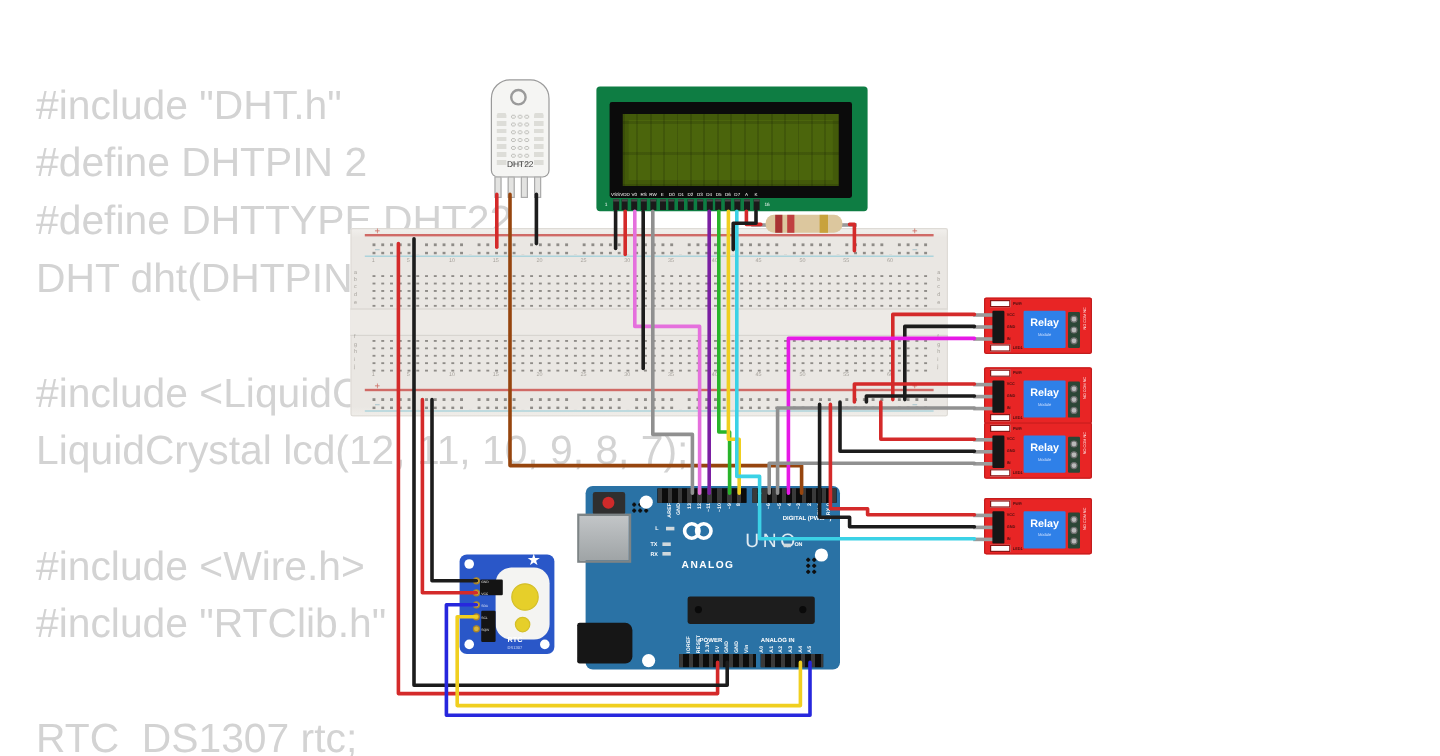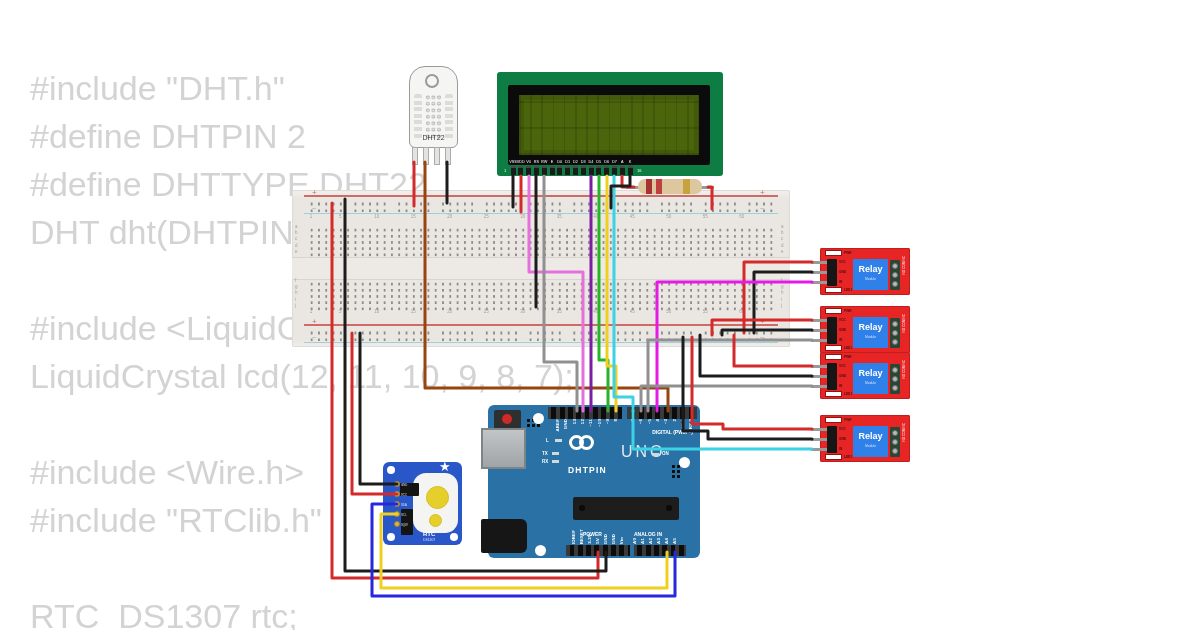--- a/index.html
+++ b/index.html
@@ -258,21 +258,21 @@
   <span class="silk" style="left:58px;top:33px;font-size:4.5px">L</span>
   <div class="led-rect" style="left:67px;top:34px"></div>
   <span class="silk" style="left:54px;top:46px;font-size:4.5px">TX</span>
   <div class="led-rect" style="left:64px;top:47px"></div>
   <span class="silk" style="left:54px;top:54px;font-size:4.5px">RX</span>
   <div class="led-rect" style="left:64px;top:55px"></div>
 
   <div style="position:absolute;left:81px;top:30px">
     <span class="ring"></span><span class="ring" style="margin-left:-5px"></span>
   </div>
-  <div class="silk" style="left:80px;top:60px;font-size:8.5px;letter-spacing:1.2px">DHTPIN</div>
+  <div class="silk" style="left:80px;top:60px;font-size:8.5px;letter-spacing:1.2px">ANALOG</div>
   <div style="position:absolute;left:133px;top:38px;font-size:16px;letter-spacing:3px;color:rgba(255,255,255,.85)">UNO</div>
   <div class="led-rect" style="left:165px;top:48px;width:6px"></div>
   <span class="silk" style="left:174px;top:46px;font-size:4.5px">ON</span>
 
   <div style="position:absolute;left:85px;top:92px;width:106px;height:23px;background:#1d1d1d;border-radius:2px">
     <div style="position:absolute;left:6px;top:8px;width:6px;height:6px;border-radius:50%;background:#0a0a0a"></div>
     <div style="position:absolute;left:93px;top:8px;width:6px;height:6px;border-radius:50%;background:#0a0a0a"></div>
   </div>
 
   <div class="silk" style="left:95px;top:126px;font-size:5px">POWER</div>

